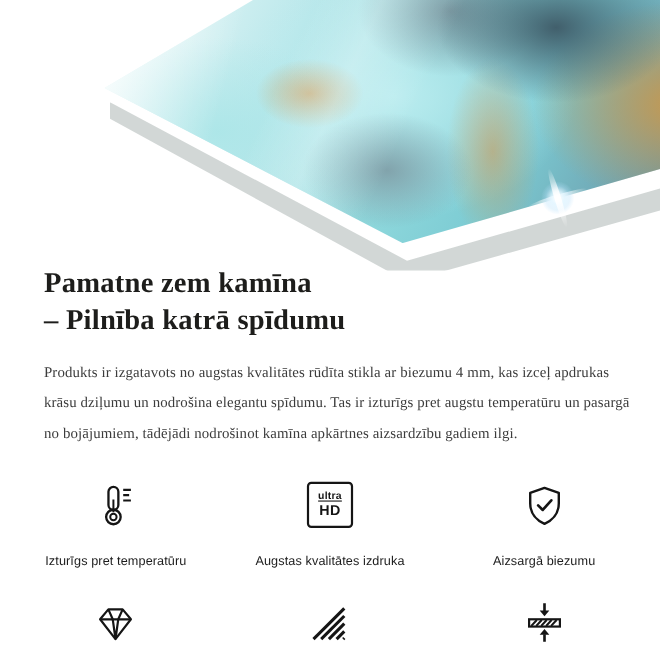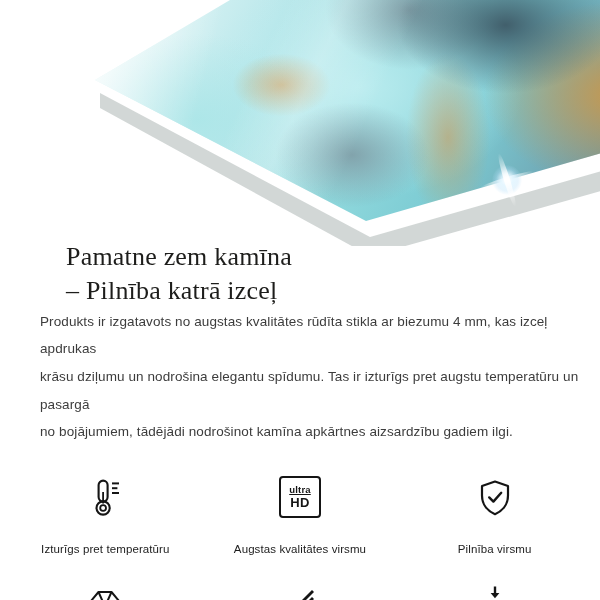--- a/index.html
+++ b/index.html
@@ -58,28 +58,27 @@
     transform: rotate(-17deg);
   }
   .sparkle-core {
     position:absolute; left:13px; top:13px; width:30px; height:30px; border-radius:50%;
     background: radial-gradient(circle, #ffffff 0%, rgba(225,245,255,.85) 28%, rgba(185,225,250,.35) 52%, rgba(185,225,250,0) 72%);
   }
 
   
   .content { padding:0 40px; }
   .heading {
-    font-family:"Liberation Serif", serif; font-weight:400;
+    font-family:"Liberation Serif", serif; font-weight:700;
     font-size:26px; line-height:1.3; color:#1d1d1b; letter-spacing:.2px;
     margin-top:-6px;
-    margin-left:26px;
   }
   .description {
-    font-size:13.5px; line-height:2.05; color:#3c3c3c;
-    white-space:pre-line; letter-spacing:.1px; width:540px;
+    margin-top:17px; font-size:13.5px; line-height:2.05; color:#3c3c3c;
+    white-space:pre-line; letter-spacing:.1px; width:540px;font-family:Liberation Serif, serif;
   }
 
   
   .features {
     margin-top:26px; display:grid; grid-template-columns:repeat(3,1fr);
     row-gap:22px; padding:0 8px;
   }
   .feature { display:flex; flex-direction:column; align-items:center; }
   .feature-icon { height:46px; display:flex; align-items:flex-end; justify-content:center; }
   .feature-label { margin-top:25px; font-size:11.5px; color:#1c1c1c; letter-spacing:.1px; }
@@ -103,21 +102,21 @@
   <div class="glass-panel"></div>
   <div class="panel-sheen"></div>
   <div class="sparkle">
     <div class="sparkle-core"></div>
   </div>
 </div>
 
 <div class="content">
   <h1 class="heading">
     <span style="display:block">Pamatne zem kamīna</span>
-    <span style="display:block">– Pilnība katrā izceļ</span>
+    <span style="display:block">– Pilnība katrā spīdumu</span>
   </h1>
   <p class="description">Produkts ir izgatavots no augstas kvalitātes rūdīta stikla ar biezumu 4 mm, kas izceļ apdrukas
 krāsu dziļumu un nodrošina elegantu spīdumu. Tas ir izturīgs pret augstu temperatūru un pasargā
 no bojājumiem, tādējādi nodrošinot kamīna apkārtnes aizsardzību gadiem ilgi.</p>
 </div>
 
 <div class="features">
 
   <div class="feature">
     <div class="feature-icon">
@@ -134,31 +133,31 @@
     <div class="feature-label">Izturīgs pret temperatūru</div>
   </div>
 
   <div class="feature">
     <div class="feature-icon">
       <div class="uhd-box">
         <span class="uhd-top">ultra</span>
         <span class="uhd-bottom">HD</span>
       </div>
     </div>
-    <div class="feature-label">Augstas kvalitātes virsmu</div>
+    <div class="feature-label">Augstas kvalitātes izdruka</div>
   </div>
 
   <div class="feature">
     <div class="feature-icon">
       <svg width="38" height="40" viewBox="0 0 38 40" fill="none" stroke="#151515">
         <path d="M19 3.5 L32 8 V17.5 C32 27 25.8 33.3 19 36.2 C12.2 33.3 6 27 6 17.5 V8 Z" stroke-width="2.2" stroke-linejoin="round"></path>
         <polyline points="13.2,19.4 17.4,23.6 25.2,14.8" stroke-width="2.4" stroke-linecap="round" stroke-linejoin="round"></polyline>
       </svg>
     </div>
-    <div class="feature-label">Pilnība virsmu</div>
+    <div class="feature-label">Aizsargā biezumu</div>
   </div>
 
   <div class="feature">
     <div class="feature-icon">
       <svg width="40" height="36" viewBox="0 0 40 36" fill="none" stroke="#151515" stroke-width="2" stroke-linejoin="round">
         <path d="M6 14 L13.5 5 H26.5 L34 14 L20 32 Z"></path>
         <path d="M6 14 H34"></path>
         <path d="M13.5 5 L17.5 14 M26.5 5 L22.5 14"></path>
         <path d="M17.5 14 L20 32 M22.5 14 L20 32"></path>
       </svg>

